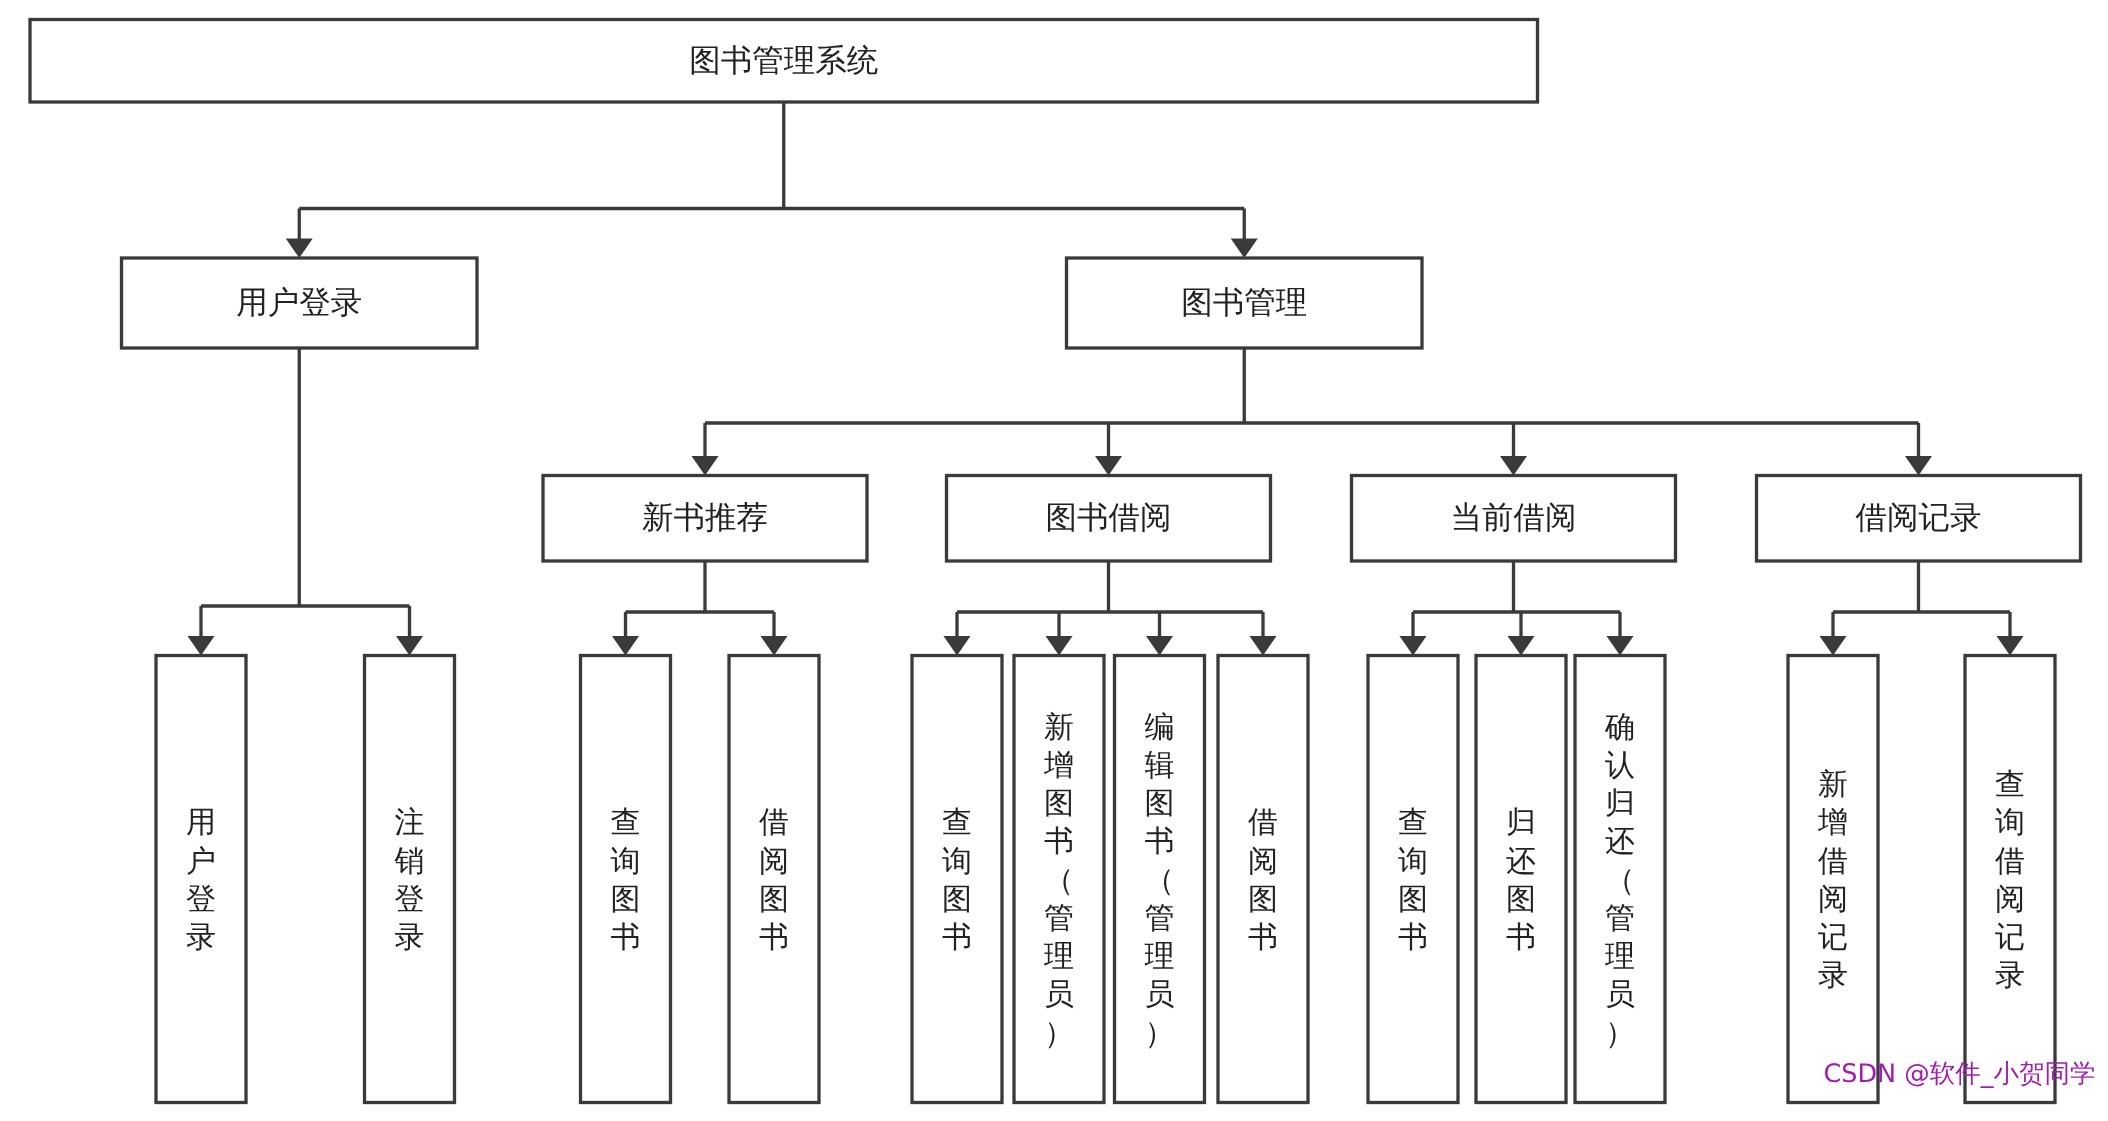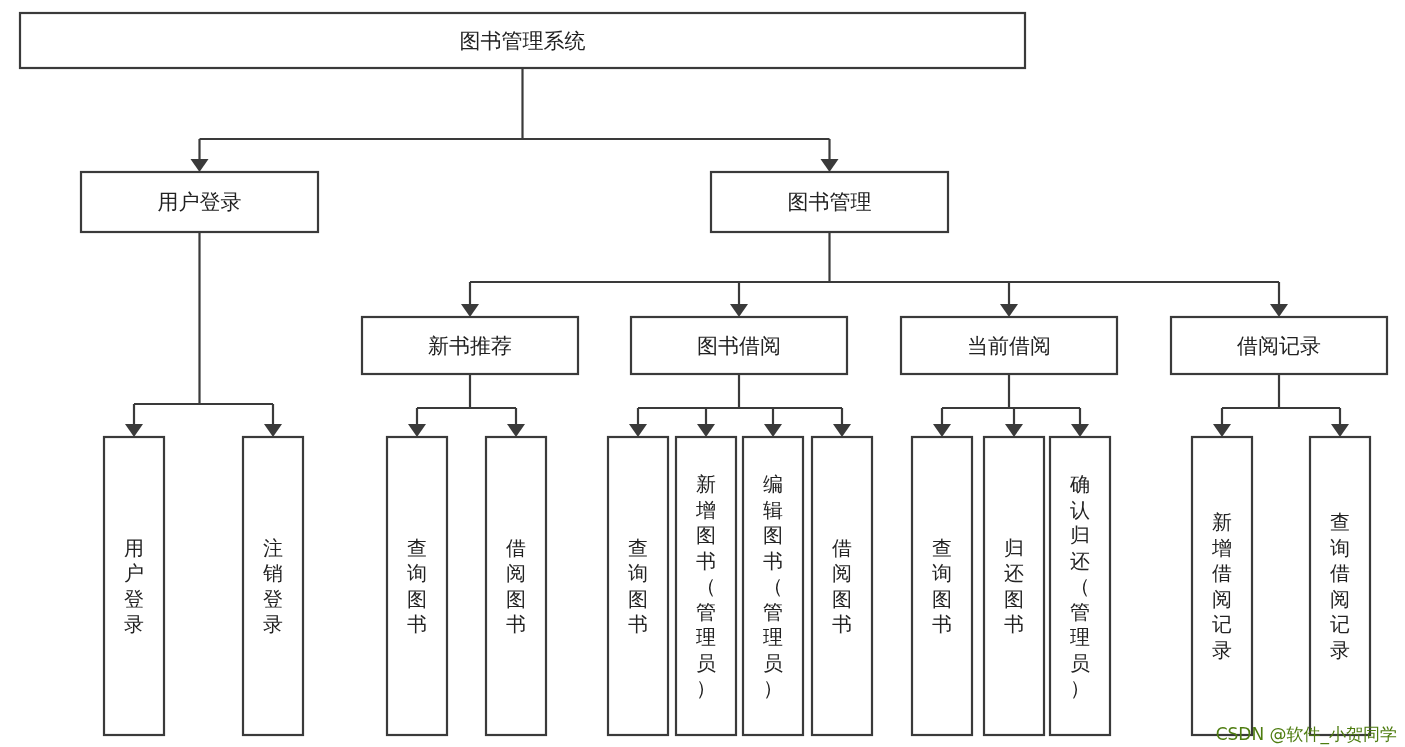--- a/index.html
+++ b/index.html
@@ -52,24 +52,24 @@
   }
   .node-label-v {
     font-family: "DejaVu Sans", "Liberation Sans", sans-serif;
     font-size: 20px;
     fill: #222222;
     text-anchor: middle;
   }
   .watermark-text {
     position: absolute;
     right: 8px;
-    bottom: 1px;
+    bottom: 20px;
     font-family: "DejaVu Sans", "Liberation Sans", sans-serif;
     font-size: 17px;
-    color: #4d7c0f;
+    color: #a21caf;
     white-space: nowrap;
     user-select: none;
   }
 </style>
 </head>
 <body>
 
 <div id="diagram-root">
   <svg id="flowchart" viewBox="0 0 1405 747" xmlns="http://www.w3.org/2000/svg">
     <g id="edges-layer">

